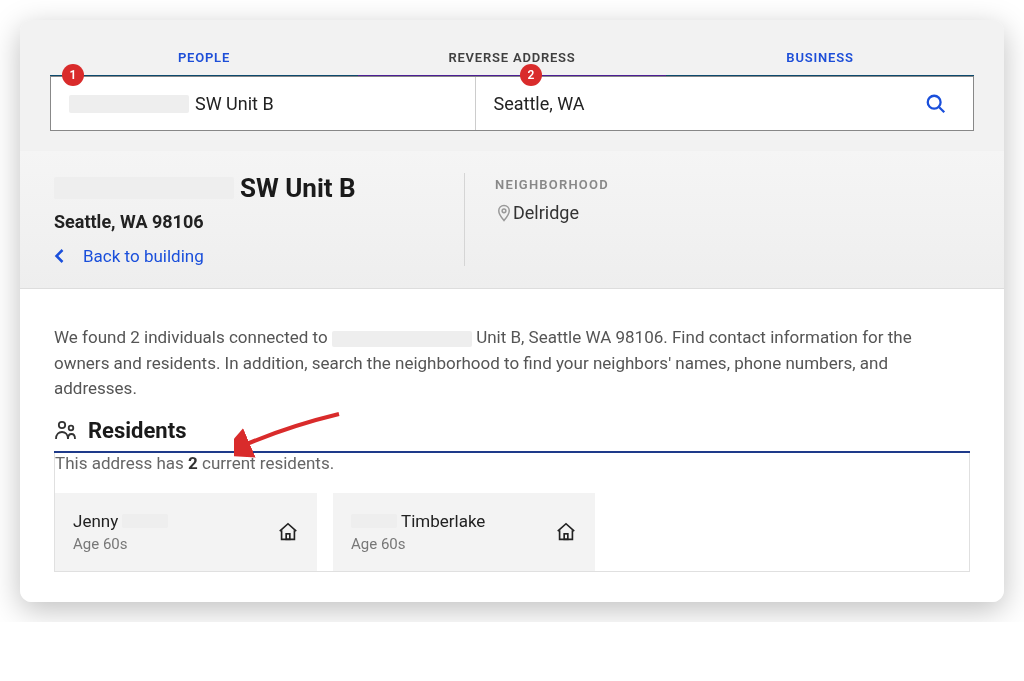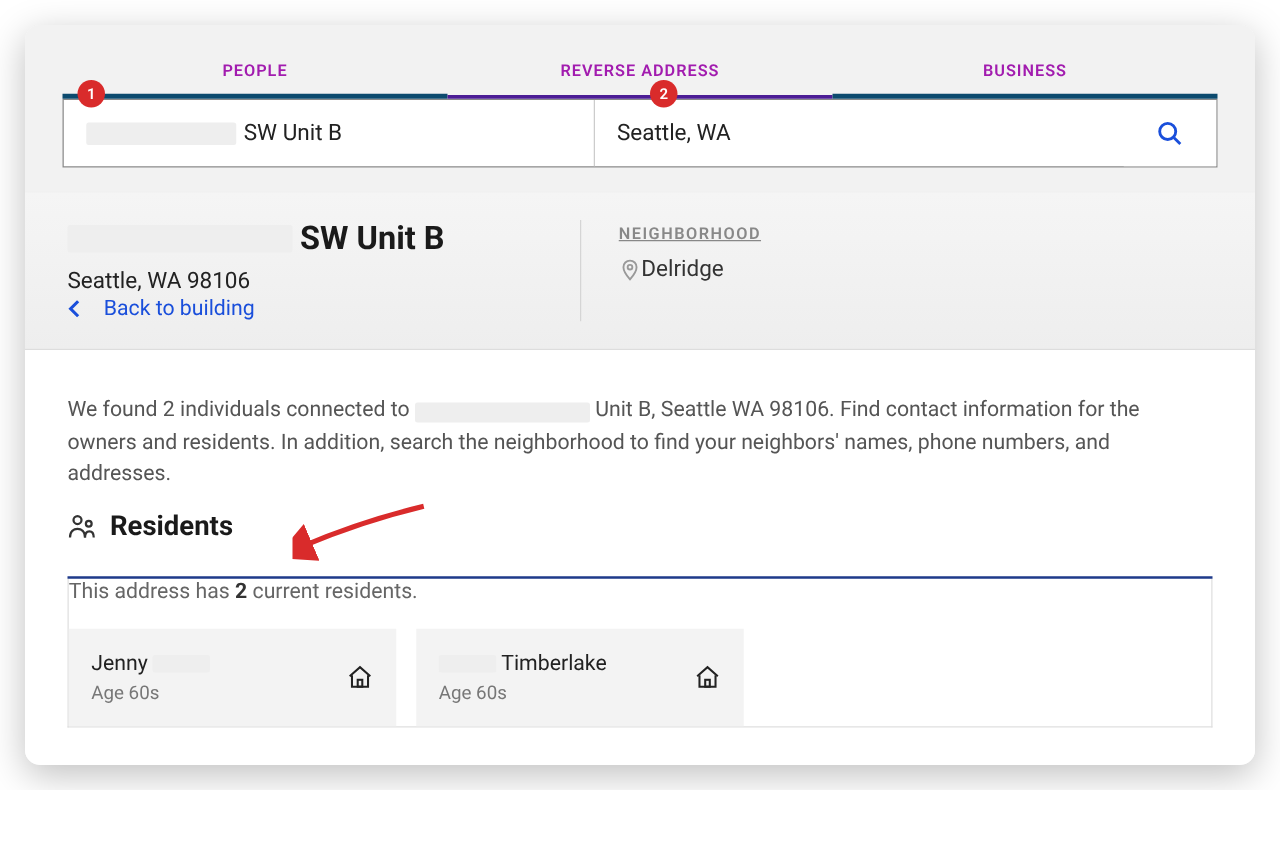--- a/index.html
+++ b/index.html
@@ -42,28 +42,28 @@
       background: #f2f2f2;
       padding: 20px 30px 0 30px;
       position: relative;
     }
     .tab {
       flex: 1;
       text-align: center;
       font-size: 13px;
       font-weight: 600;
       letter-spacing: 0.8px;
-      color: #a21caf;
+      color: #1d4ed8;
       padding: 10px 0;
       cursor: pointer;
-      border-bottom: 4px solid #0c4a6e;
+      border-bottom: 1px solid #0c4a6e;
     }
     .tab.active {
-      color: #a21caf;
-      border-bottom: 3px solid #4c1d95;
+      color: #404040;
+      border-bottom: 1px solid #4c1d95;
     }
     .search-row {
       display: flex;
       background: #f2f2f2;
       padding: 0 30px 20px 30px;
       gap: 0;
     }
     .search-container {
       display: flex;
       width: 100%;
@@ -116,21 +116,22 @@
       align-items: center;
       gap: 6px;
     }
     .address-title .redact {
       width: 180px;
       height: 22px;
     }
     .address-sub {
       font-size: 18px;
       color: #222;
-      margin-bottom: 2px;
+      margin-bottom: 14px;
+      font-weight: bold;
     }
     .back-link {
       color: #1a4fdb;
       font-size: 17px;
       display: flex;
       align-items: center;
       gap: 18px;
       cursor: pointer;
     }
     .header-divider {
@@ -141,21 +142,20 @@
     .header-right {
       flex: 1;
       padding-top: 4px;
     }
     .section-label {
       font-size: 13px;
       font-weight: 600;
       letter-spacing: 1.2px;
       color: #888;
       margin-bottom: 10px;
-      text-decoration: underline;
     }
     .neighborhood-row {
       display: flex;
       align-items: center;
       gap: 0;
       font-size: 18px;
       color: #333;
     }
     .body-section {
       padding: 36px 34px 30px 34px;
@@ -172,21 +172,21 @@
       height: 16px;
       vertical-align: text-bottom;
     }
     .residents-header {
       display: flex;
       align-items: center;
       gap: 10px;
       font-size: 22px;
       font-weight: 700;
       color: #1a1a1a;
-      padding-bottom: 27px;
+      padding-bottom: 8px;
       border-bottom: 2px solid #1e3a8a;
       margin-bottom: 0;
       position: relative;
     }
     .arrow-annotation {
       position: absolute;
       left: 180px;
       top: -10px;
     }
     .residents-card {

